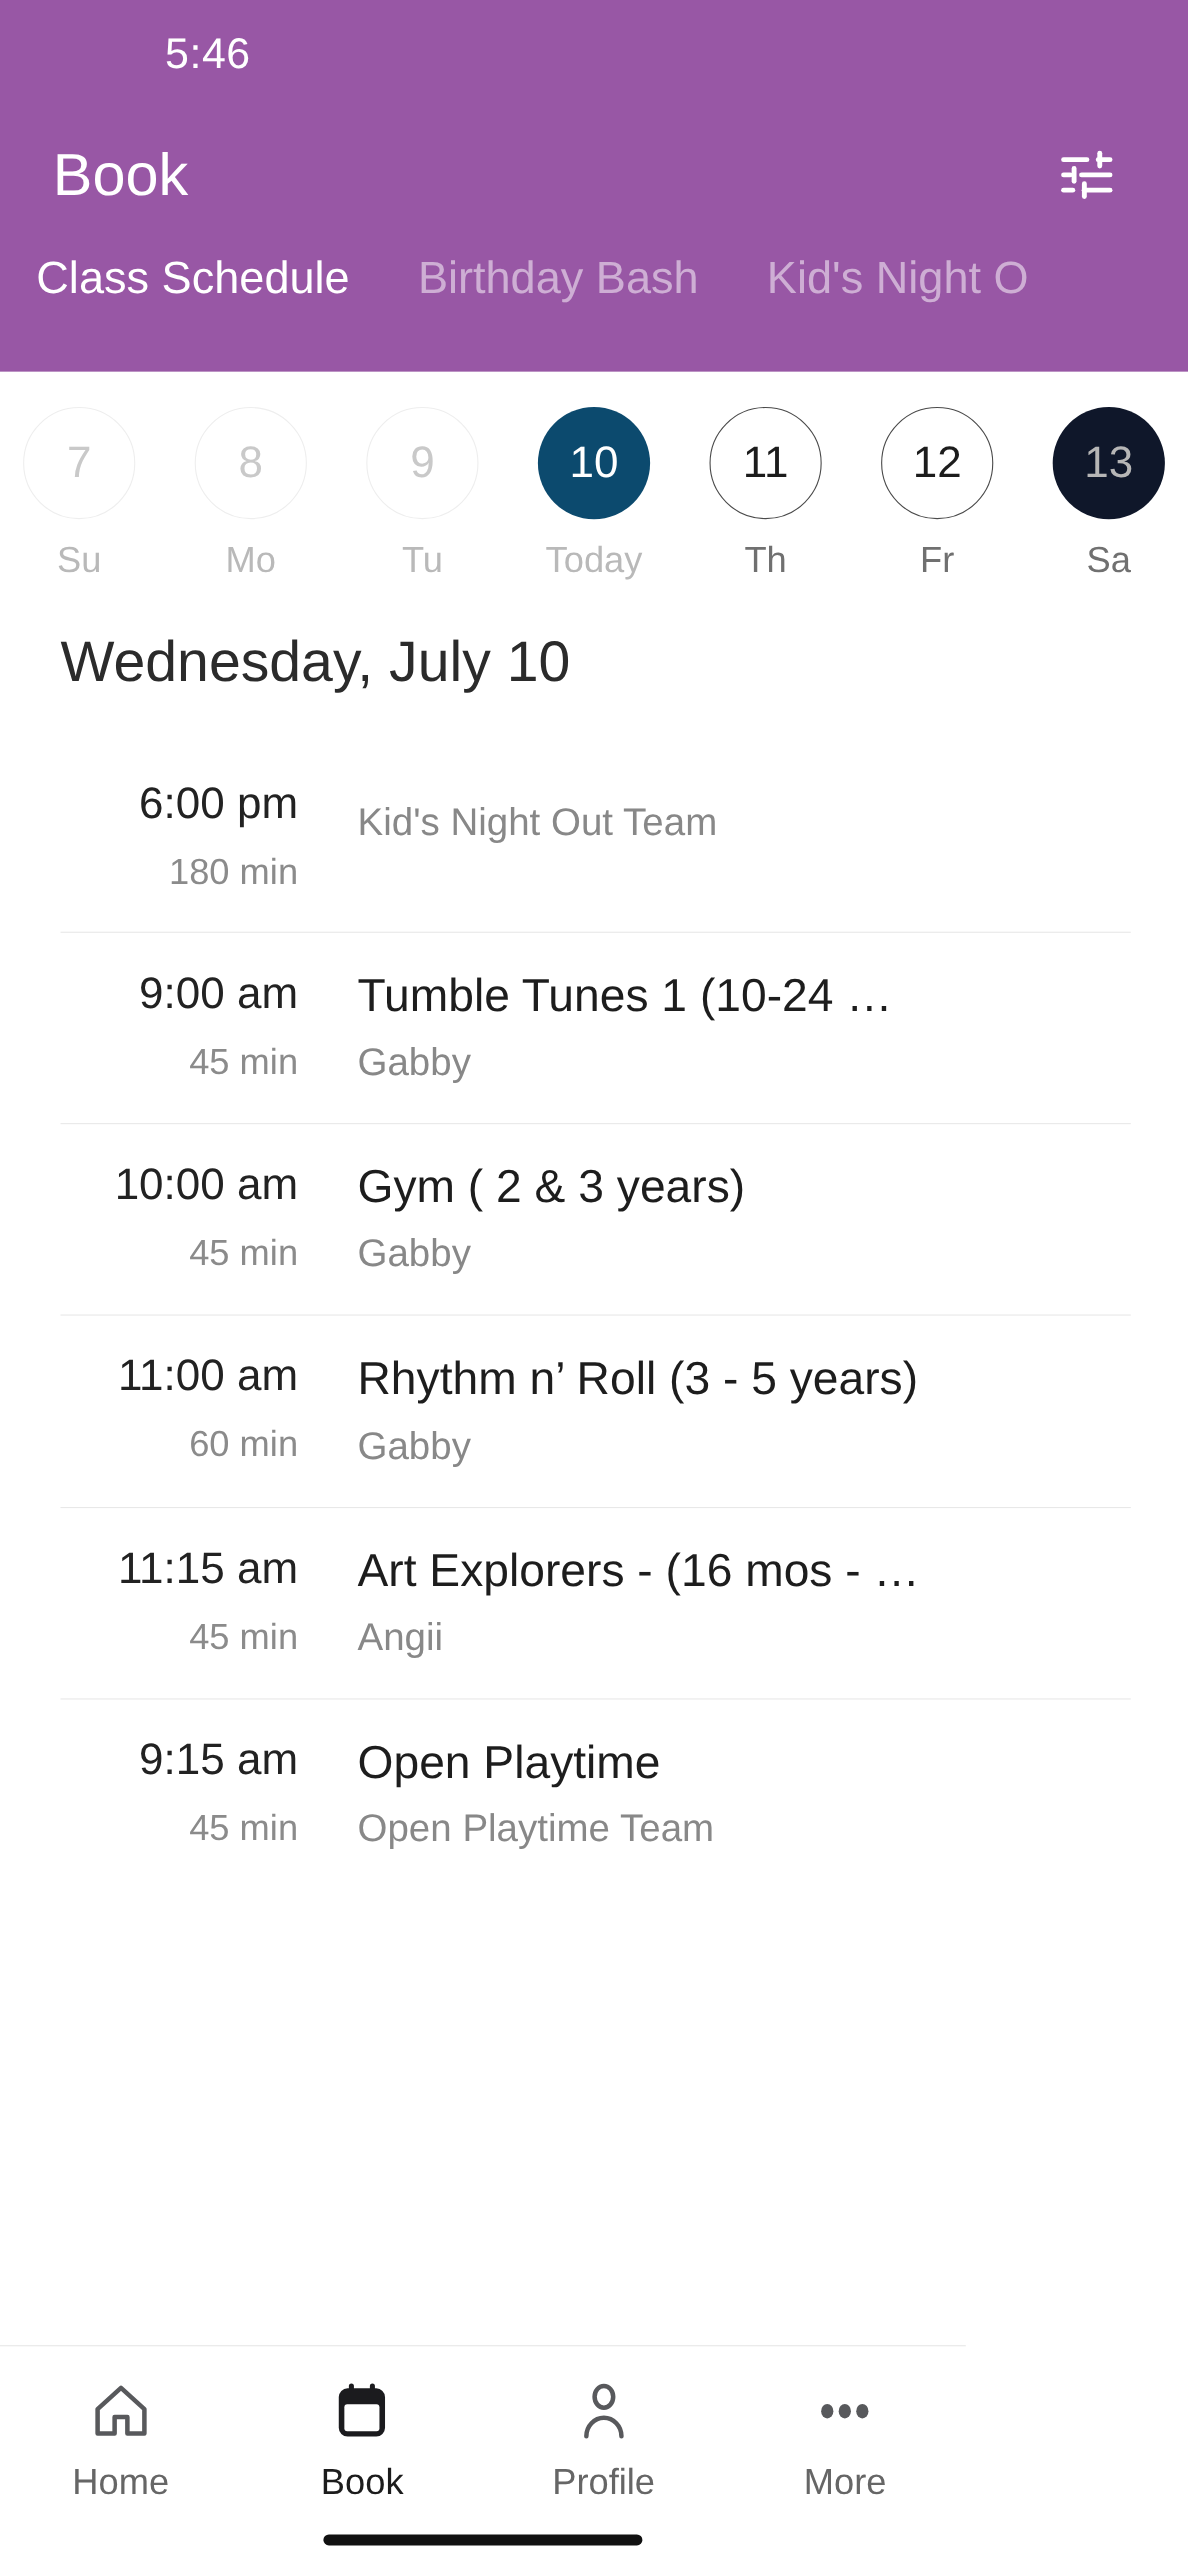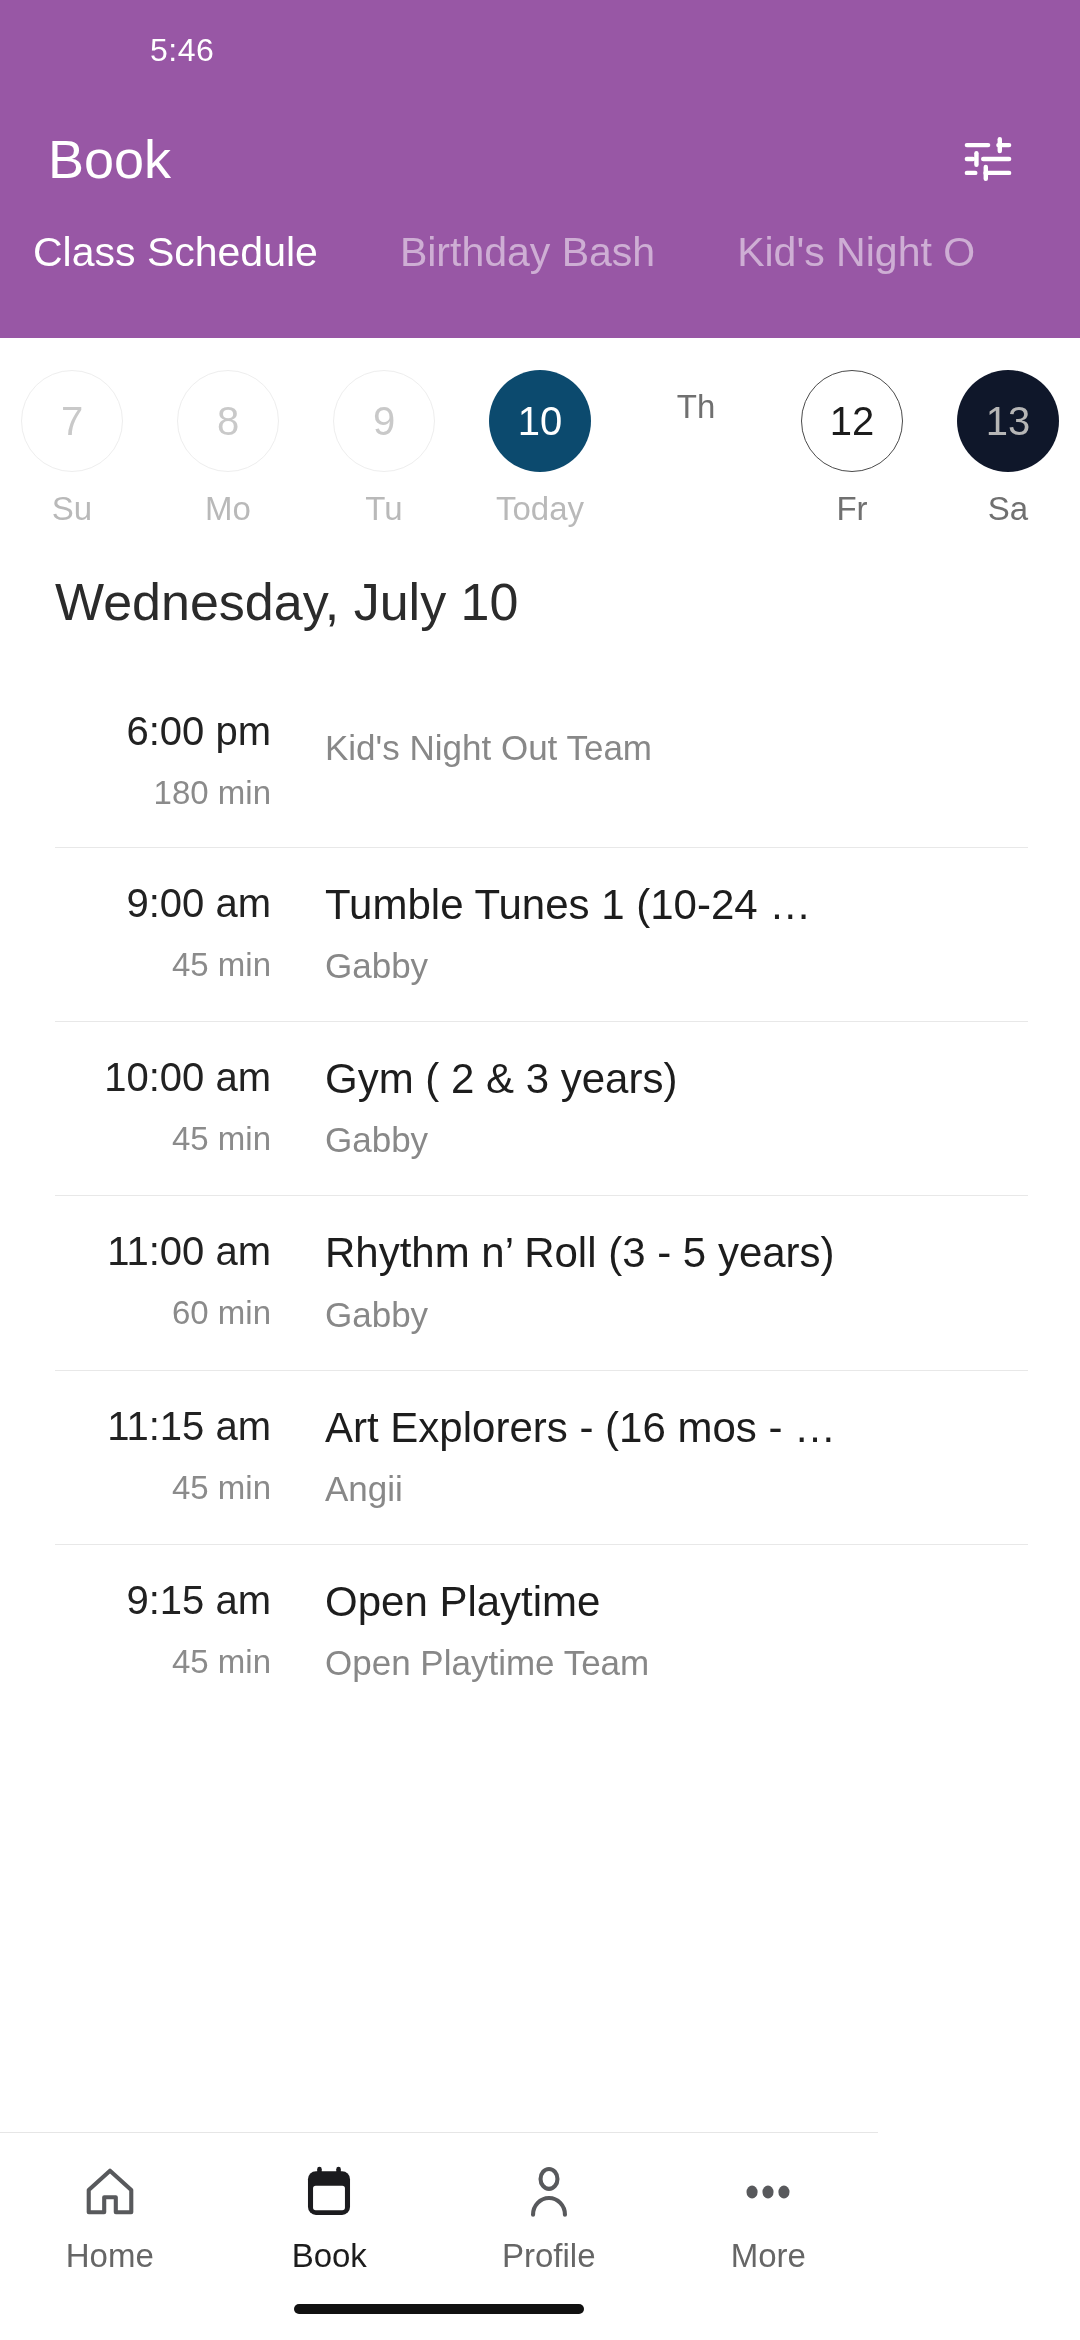--- a/index.html
+++ b/index.html
@@ -10,32 +10,32 @@
     overflow:hidden;
   }
   #app { position:relative; width:1080px; height:2340px; display:flex; flex-direction:column; }
 
   
   .header { background:#9857A5; flex:0 0 auto; }
   .statusbar {
     height:100px; display:flex; align-items:center;
     padding-left:150px;
   }
-  .status-time { color:#ffffff; font-size:32px; letter-spacing:0.5px; }
+  .status-time { color:#ffffff; font-size:39px; letter-spacing:0.5px; }
 
   .appbar {
     height:118px; display:flex; align-items:center;
     justify-content:space-between; padding:0 52px 0 48px;
   }
   .app-title { color:#ffffff; font-size:54px; font-weight:400; line-height:1; }
   .filter-btn { width:80px; height:80px; display:flex; align-items:center; justify-content:center; }
 
   .tabbar {
     height:120px; display:flex; align-items:flex-start;
-    padding-left:33px; overflow:hidden; white-space:nowrap;gap:20px;
+    padding-left:33px; overflow:hidden; white-space:nowrap;
   }
   .tab {
     font-size:41px; line-height:1;
     padding:14px 0 0 0; margin-right:62px;
     color:rgba(255,255,255,0.52); flex:0 0 auto;
   }
   .tab.active { color:#ffffff; }
 
   
   .datestrip {
@@ -154,20 +154,21 @@
       <div class="dcircle disabled">9</div>
       <div class="dlabel">Tu</div>
     </div>
 
     <div class="daycell">
       <div class="dcircle selected">10</div>
       <div class="dlabel">Today</div>
     </div>
 
     <div class="daycell">
+      <div class="dcircle active">11</div>
       <div class="dlabel dark">Th</div>
     </div>
 
     <div class="daycell">
       <div class="dcircle active">12</div>
       <div class="dlabel dark">Fr</div>
     </div>
 
     <div class="daycell">
       <div class="dcircle muted">13</div>

